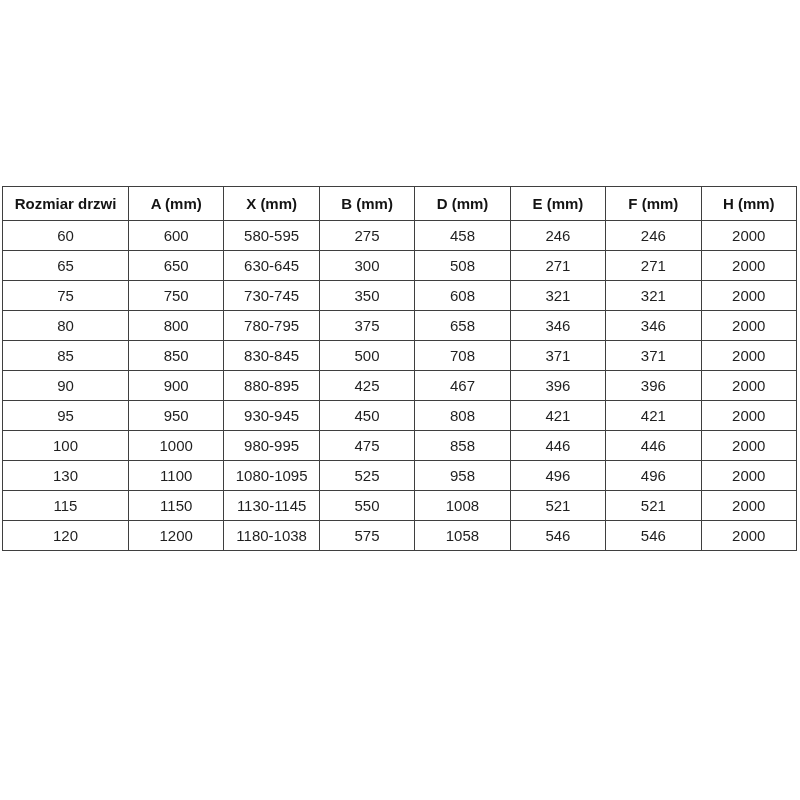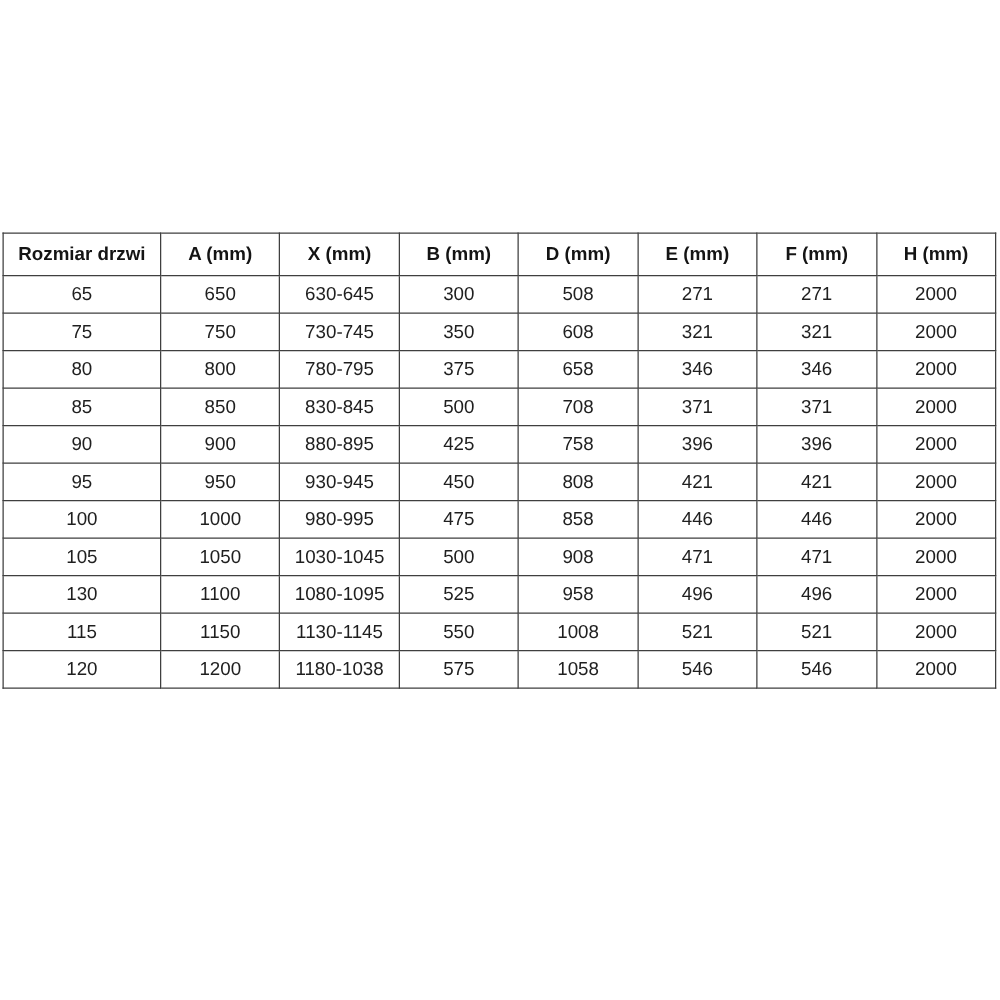--- a/index.html
+++ b/index.html
@@ -63,20 +63,30 @@
         <th>X (mm)</th>
         <th>B (mm)</th>
         <th>D (mm)</th>
         <th>E (mm)</th>
         <th>F (mm)</th>
         <th>H (mm)</th>
       </tr>
   </thead>
   <tbody>
       <tr>
+        <td>60</td>
+        <td>600</td>
+        <td>580-595</td>
+        <td>275</td>
+        <td>458</td>
+        <td>246</td>
+        <td>246</td>
+        <td>2000</td>
+      </tr>
+      <tr>
         <td>65</td>
         <td>650</td>
         <td>630-645</td>
         <td>300</td>
         <td>508</td>
         <td>271</td>
         <td>271</td>
         <td>2000</td>
       </tr>
       <tr>
@@ -107,21 +117,21 @@
         <td>708</td>
         <td>371</td>
         <td>371</td>
         <td>2000</td>
       </tr>
       <tr>
         <td>90</td>
         <td>900</td>
         <td>880-895</td>
         <td>425</td>
-        <td>758</td>
+        <td>467</td>
         <td>396</td>
         <td>396</td>
         <td>2000</td>
       </tr>
       <tr>
         <td>95</td>
         <td>950</td>
         <td>930-945</td>
         <td>450</td>
         <td>808</td>
@@ -130,30 +140,20 @@
         <td>2000</td>
       </tr>
       <tr>
         <td>100</td>
         <td>1000</td>
         <td>980-995</td>
         <td>475</td>
         <td>858</td>
         <td>446</td>
         <td>446</td>
-        <td>2000</td>
-      </tr>
-      <tr>
-        <td>105</td>
-        <td>1050</td>
-        <td>1030-1045</td>
-        <td>500</td>
-        <td>908</td>
-        <td>471</td>
-        <td>471</td>
         <td>2000</td>
       </tr>
       <tr>
         <td>130</td>
         <td>1100</td>
         <td>1080-1095</td>
         <td>525</td>
         <td>958</td>
         <td>496</td>
         <td>496</td>

